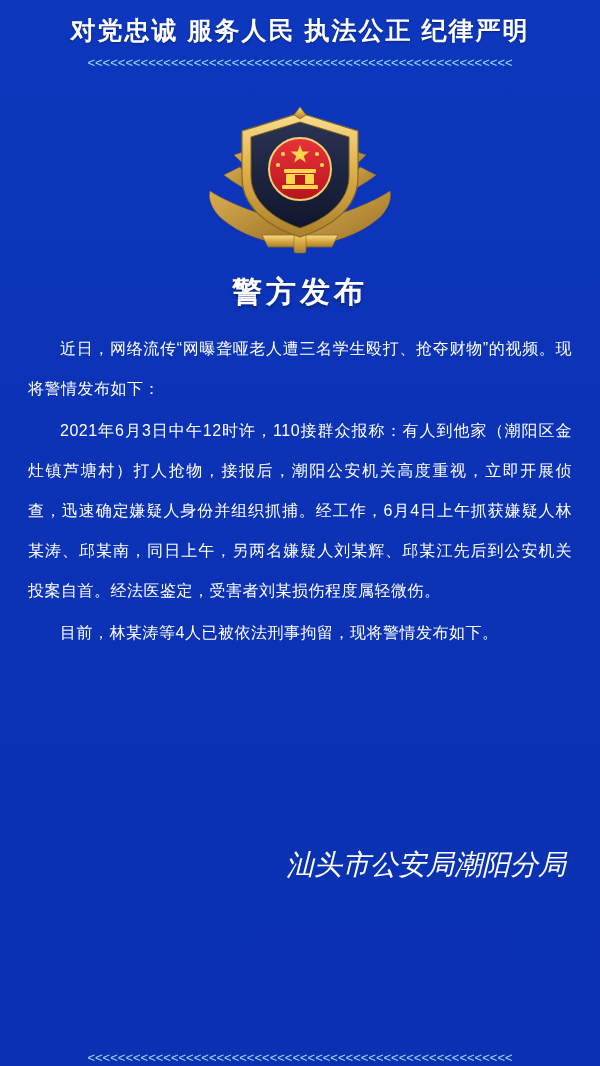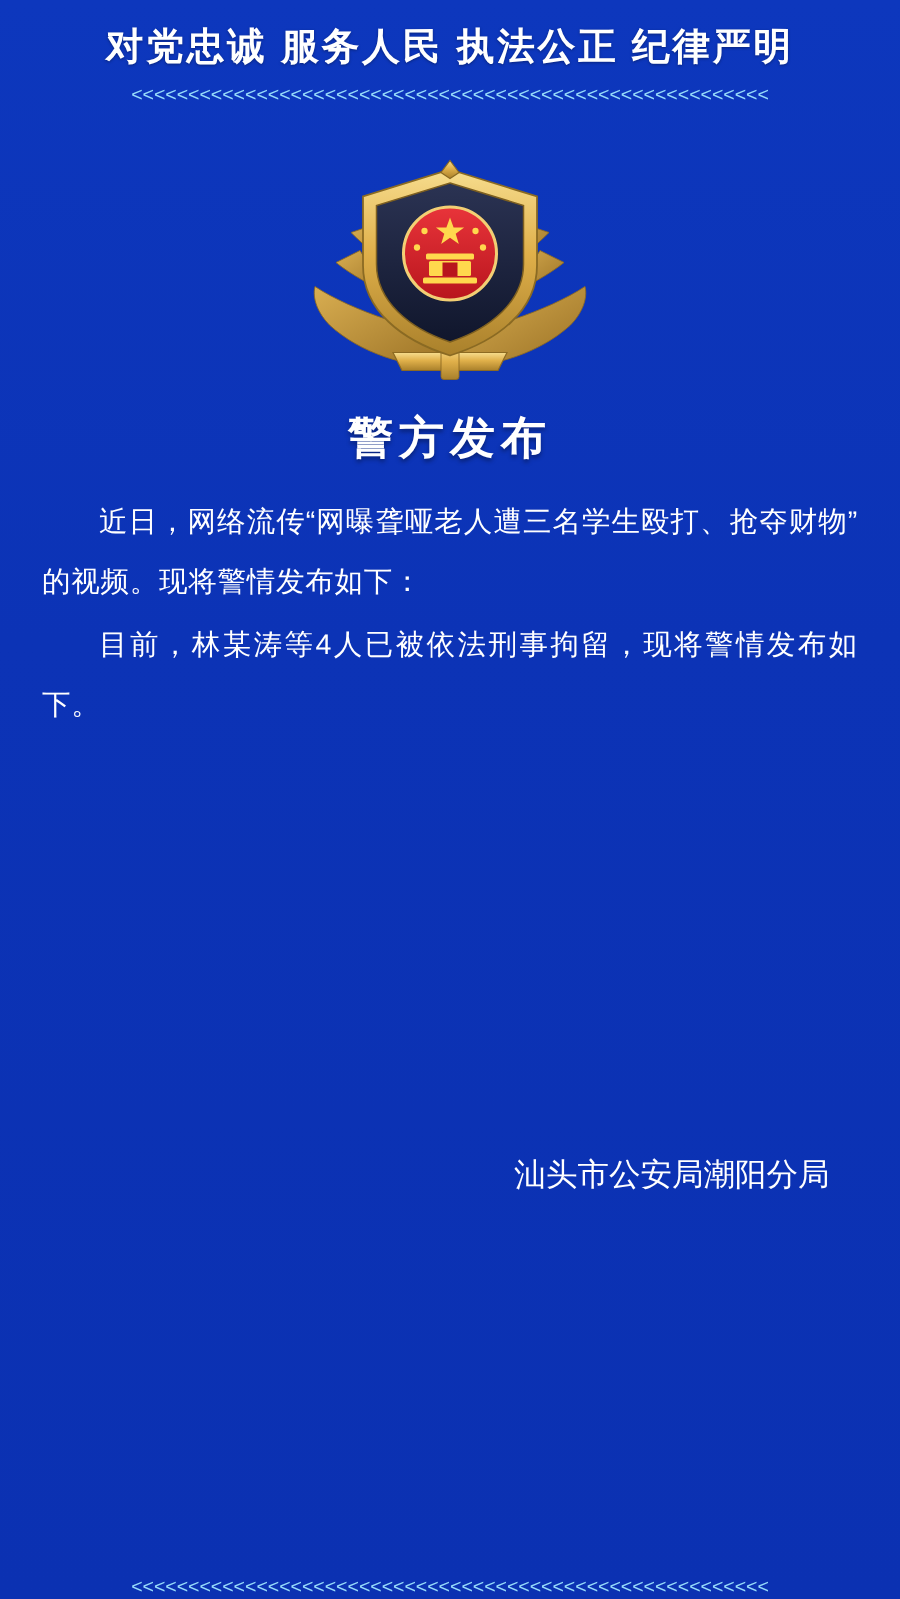--- a/index.html
+++ b/index.html
@@ -76,38 +76,39 @@
     letter-spacing: 4px;
     margin: 6px 0 16px 0;
     text-shadow: 0 2px 3px rgba(0,0,0,.35);
     font-family: "Liberation Serif", serif;
   }
   
   .body {
     flex: 1 1 auto;
     padding: 0 28px;
     color: #ffffff;
-    font-size: 19px;
+    font-size: 16px;
     line-height: 40px;
     letter-spacing: .5px;
     text-align: justify;
     font-family: "Liberation Sans", sans-serif;
   }
   .para {
     margin: 0 0 2px 0;
     text-indent: 2em;
   }
   
   .signature {
     flex: 0 0 auto;
-    padding: 28px 47px 0 0;
+    padding: 28px 34px 0 0;
     text-align: right;
     color: #ffffff;
-    font-size: 21px;
+    font-size: 28px;
     line-height: 36px;
+    font-style: italic;
   }
   .sig-line { display: block; }
   .spacer { flex: 1 1 auto; }
 </style>
 </head>
 <body>
 
 <div class="page">
 
   <div class="banner">
@@ -176,20 +177,21 @@
 
         <path d="M100 12 L106 20 L100 24 L94 20 Z" fill="url(#gold)" stroke="#8a6a23" stroke-width="0.8"></path>
       </svg>
     </div>
   </div>
 
   <div class="title">警方发布</div>
 
   <div class="body">
     <p class="para">近日，网络流传“网曝聋哑老人遭三名学生殴打、抢夺财物”的视频。现将警情发布如下：</p>
+    <p class="para">2021年6月3日中午12时许，110接群众报称：有人到他家（潮阳区金灶镇芦塘村）打人抢物，接报后，潮阳公安机关高度重视，立即开展侦查，迅速确定嫌疑人身份并组织抓捕。经工作，6月4日上午抓获嫌疑人林某涛、邱某南，同日上午，另两名嫌疑人刘某辉、邱某江先后到公安机关投案自首。经法医鉴定，受害者刘某损伤程度属轻微伤。</p>
     <p class="para">目前，林某涛等4人已被依法刑事拘留，现将警情发布如下。</p>
   </div>
 
   <div class="signature">
     <span class="sig-line">汕头市公安局潮阳分局</span>
   </div>
 
   <div class="spacer"></div>
 
   <div class="chevron-rule bottom">&lt;&lt;&lt;&lt;&lt;&lt;&lt;&lt;&lt;&lt;&lt;&lt;&lt;&lt;&lt;&lt;&lt;&lt;&lt;&lt;&lt;&lt;&lt;&lt;&lt;&lt;&lt;&lt;&lt;&lt;&lt;&lt;&lt;&lt;&lt;&lt;&lt;&lt;&lt;&lt;&lt;&lt;&lt;&lt;&lt;&lt;&lt;&lt;&lt;&lt;&lt;&lt;&lt;&lt;&lt;&lt;</div>

